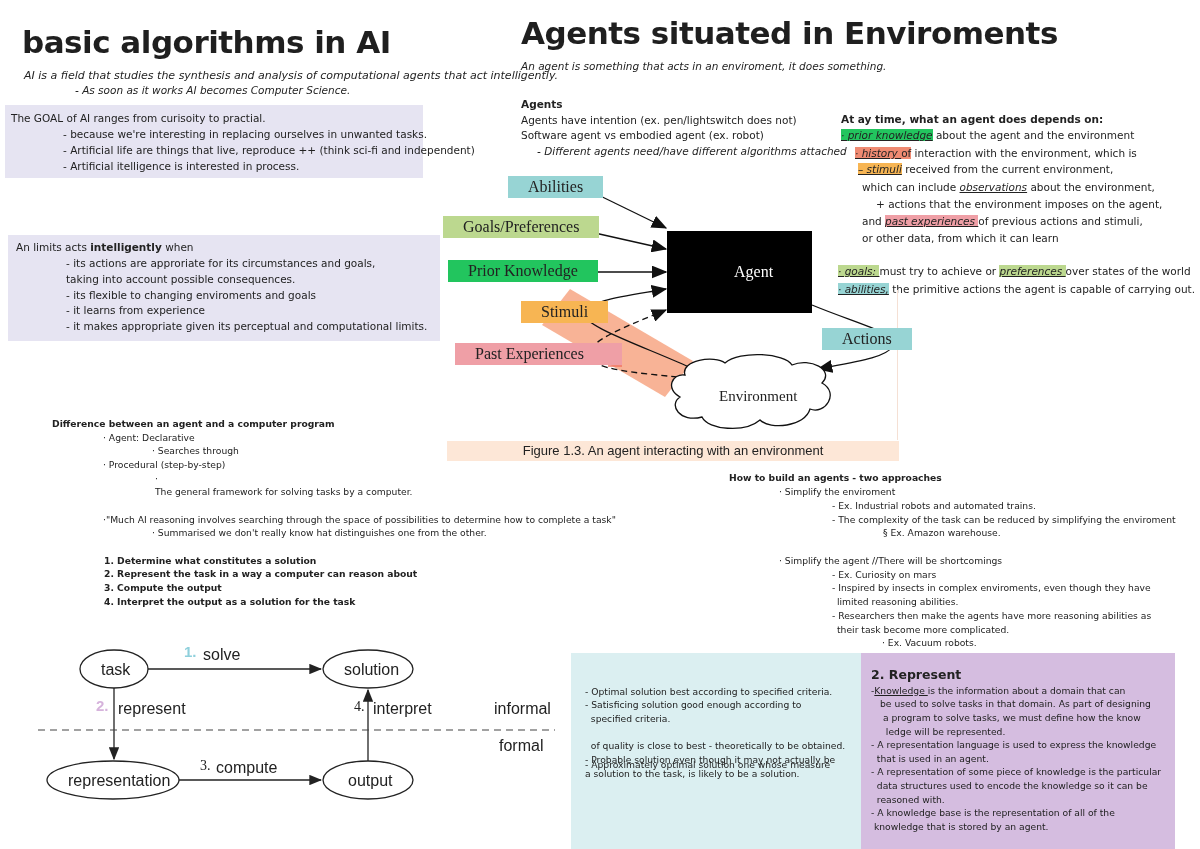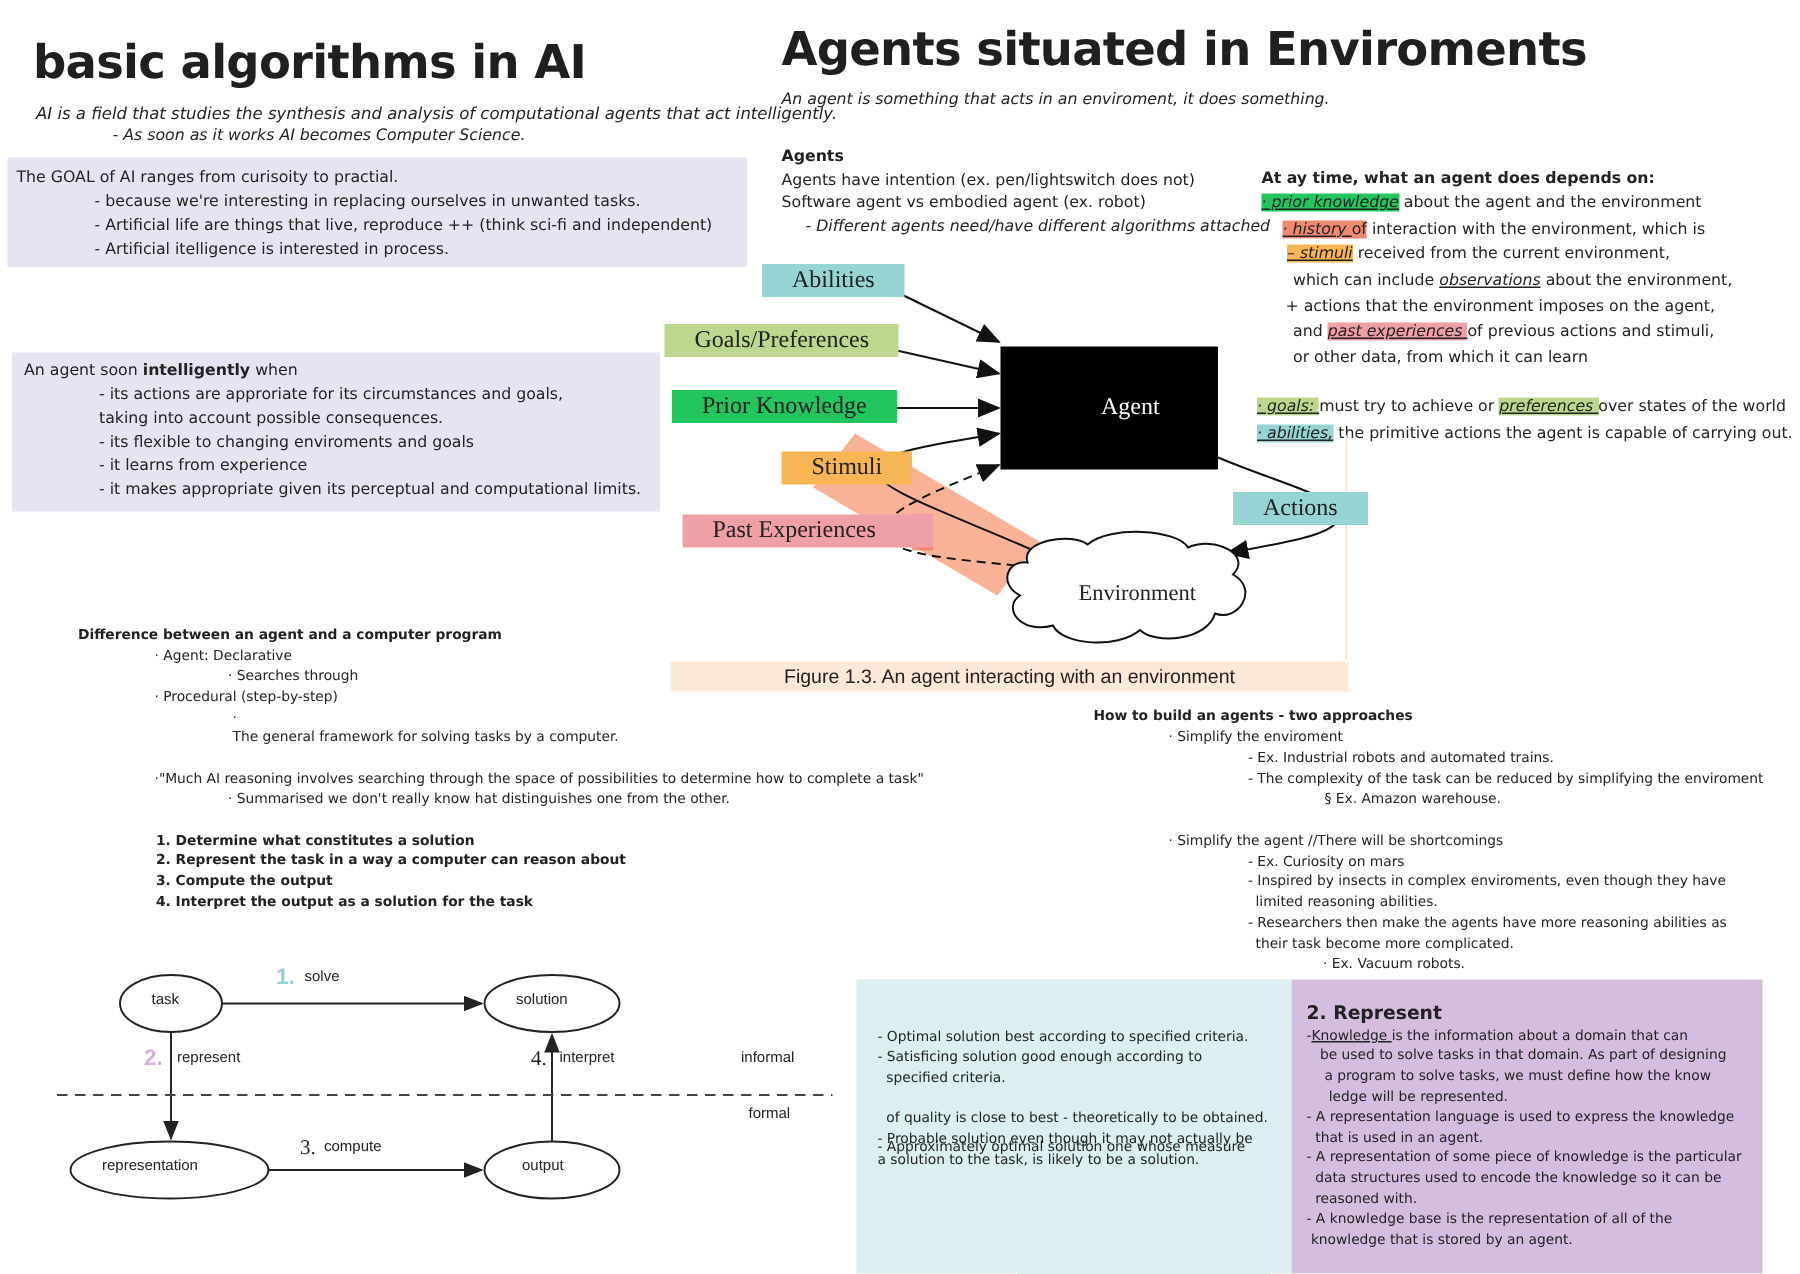--- a/index.html
+++ b/index.html
@@ -15,39 +15,39 @@
   .box-purple { background: #d5bde0; }
   .hl-yellow { background: #22c55e; }
   .hl-red { background: #ef8a72; }
   .hl-orange { background: #f7b553; }
   .hl-pink { background: #ef9fa6; }
   .hl-green { background: #bcd88f; }
   .hl-cyan { background: #97d4d4; }
   u { text-decoration: underline; }
   .line { white-space: nowrap; }
   .diag-label { position: absolute; font-family: "Liberation Serif", serif; font-size: 16px; padding: 2px 20px; white-space: nowrap; }
-  .flow-text { font-family: "Liberation Sans", sans-serif; font-size: 10px; position: absolute; white-space: nowrap; }
+  .flow-text { font-family: "Liberation Sans", sans-serif; font-size: 16px; position: absolute; white-space: nowrap; }
 </style>
 </head>
 <body>
 
 <div class="abs h1" style="left:22px; top:24px; font-size:31px;">basic algorithms in  AI</div>
 <div class="abs it" style="left:24px; top:69px; font-size:11px;">AI is a field that studies the synthesis and analysis of computational agents that act intelligently.</div>
 <div class="abs it" style="left:75px; top:84px; font-size:10.5px;">- As soon as it works AI becomes Computer Science.</div>
 
-<div class="abs box-lav" style="left:5px; top:105px; width:493px; height:73px;">
+<div class="abs box-lav" style="left:5px; top:105px; width:418px; height:73px;">
   <div class="abs sm line" style="left:6px; top:6px;">The  GOAL of AI  ranges from curisoity to practial.</div>
   <div class="abs sm line" style="left:58px; top:38px;">- Artificial life are things that live, reproduce ++ (think sci-fi and independent)</div>
   <div class="abs sm line" style="left:58px; top:22px;">- because we're interesting in replacing ourselves in unwanted tasks.</div>
   <div class="abs sm line" style="left:58px; top:54px;">- Artificial itelligence is interested in process.</div>
 </div>
 
 <div class="abs box-lav" style="left:8px; top:235px; width:432px; height:106px;">
   <div class="abs sm line" style="left:8px; top:5px;">
-    <span>An agent soon </span><b>intelligently</b><span> when</span>
+    <span>An limits acts </span><b>intelligently</b><span> when</span>
   </div>
   <div class="abs sm line" style="left:58px; top:21px;">- its actions are approriate for its circumstances and goals,</div>
   <div class="abs sm line" style="left:58px; top:37px;"> taking into account possible consequences.</div>
   <div class="abs sm line" style="left:58px; top:53px;">- its flexible to changing enviroments and goals</div>
   <div class="abs sm line" style="left:58px; top:68px;">- it learns from experience</div>
   <div class="abs sm line" style="left:58px; top:84px;">- it makes appropriate given its perceptual and computational limits.</div>
 </div>
 
 <div class="abs xs line" style="left:52px; top:417px; font-weight:bold;">Difference between an agent and a computer program</div>
 <div class="abs xs line" style="left:103px; top:431px;">· Agent:  Declarative</div>
@@ -108,21 +108,21 @@
 </div>
 <div class="abs sm line" style="left:855px; top:146px;">
   <span class="hl-red"><u class="it">· history </u><span>of</span></span><span> interaction with the environment, which is</span>
 </div>
 <div class="abs sm line" style="left:858px; top:162px;">
   <span class="hl-orange it"><u>– stimuli</u></span><span> received from the current environment,</span>
 </div>
 <div class="abs sm line" style="left:862px; top:180px;">
   <span>which can include </span><u class="it">observations</u><span> about the environment,</span>
 </div>
-<div class="abs sm line" style="left:857px; top:197px;">+ actions that the environment imposes on the agent,</div>
+<div class="abs sm line" style="left:876px; top:197px;">+ actions that the environment imposes on the agent,</div>
 <div class="abs sm line" style="left:862px; top:214px;">
   <span>and  </span><span class="hl-pink it"><u>past experiences </u></span><span> of previous actions and stimuli,</span>
 </div>
 <div class="abs sm line" style="left:862px; top:231px;">or other data, from which it can learn</div>
 
 <div class="abs sm line" style="left:838px; top:264px;">
   <span class="hl-green it"><u>· goals: </u></span><span>must try to achieve or </span><span class="hl-green it"><u>preferences </u></span><span> over states of the world</span>
 </div>
 <div class="abs sm line" style="left:838px; top:282px;">
   <span class="hl-cyan it"><u>· abilities,</u></span><span> the primitive actions the agent is capable of carrying out.</span>

